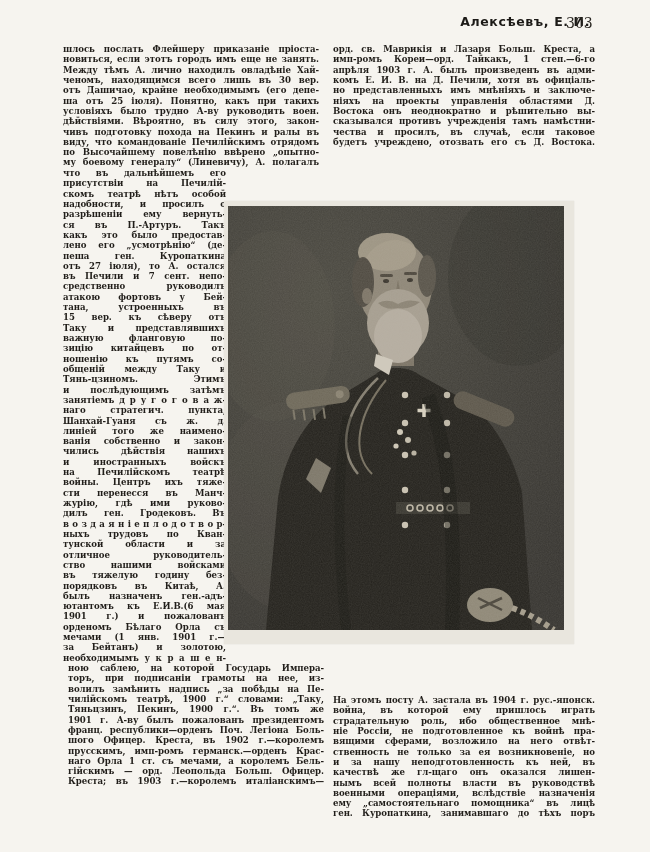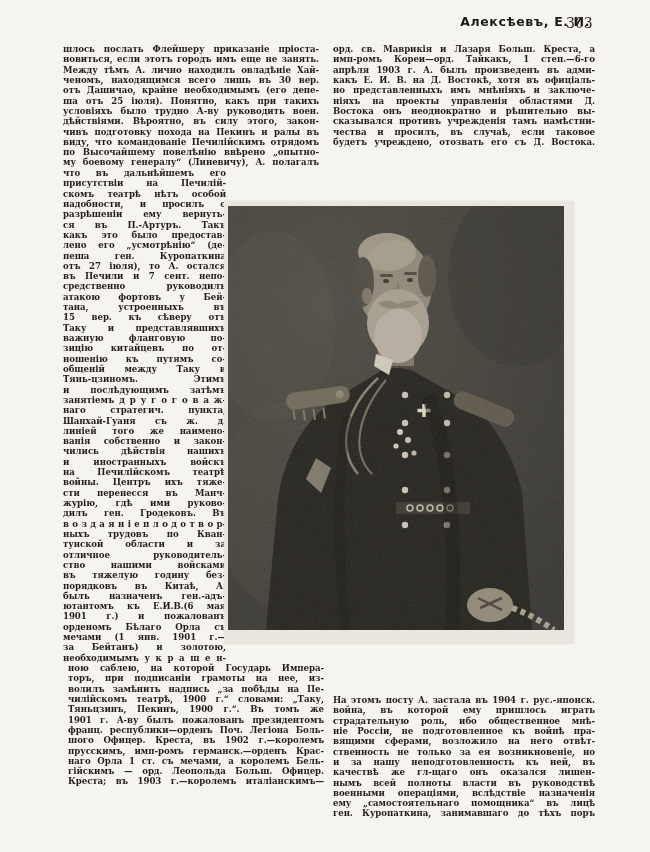--- a/index.html
+++ b/index.html
@@ -127,21 +127,21 @@
       <div class="tl">шого Офицер. Креста, въ 1902 г.—королемъ</div>
       <div class="tl">прусскимъ, имп-ромъ германск.—орденъ Крас-</div>
       <div class="tl">наго Орла 1 ст. съ мечами, а королемъ Бель-</div>
       <div class="tl">гійскимъ — орд. Леопольда Больш. Офицер.</div>
       <div class="tl">Креста; въ 1903 г.—королемъ италіанскимъ—</div>
     </div>
   <div class="colblock rt">
       <div class="tl">орд. св. Маврикія и Лазаря Больш. Креста, а</div>
       <div class="tl">имп-ромъ Кореи—орд. Тайкакъ, 1 степ.—6-го</div>
       <div class="tl">апрѣля 1903 г. А. былъ произведенъ въ адми-</div>
-      <div class="tl">какъ Е. И. В. на Д. Востокѣ, хотя въ офиціаль-</div>
+      <div class="tl">комъ Е. И. В. на Д. Печили, хотя въ офиціаль-</div>
       <div class="tl">но представленныхъ имъ мнѣніяхъ и заключе-</div>
       <div class="tl">ніяхъ на проекты управленія областями Д.</div>
       <div class="tl">Востока онъ неоднократно и рѣшительно вы-</div>
       <div class="tl">сказывался противъ учрежденія тамъ намѣстни-</div>
       <div class="tl">чества и просилъ, въ случаѣ, если таковое</div>
       <div class="tl">будетъ учреждено, отозвать его съ Д. Востока.</div>
     </div>
   <div class="colblock rb">
       <div class="tl">На этомъ посту А. застала въ 1904 г. рус.-японск.</div>
       <div class="tl">война, въ которой ему пришлось играть</div>

